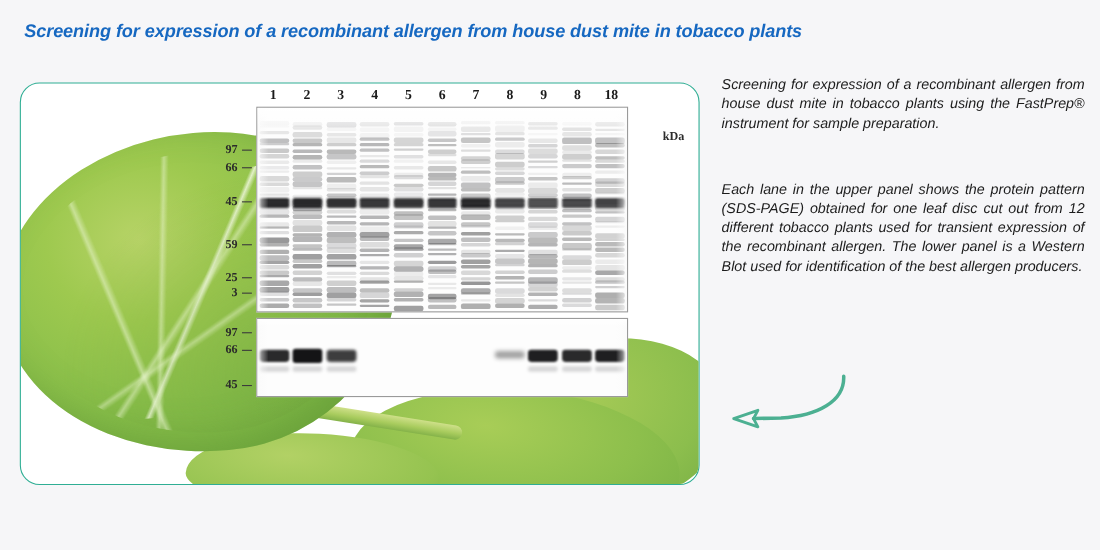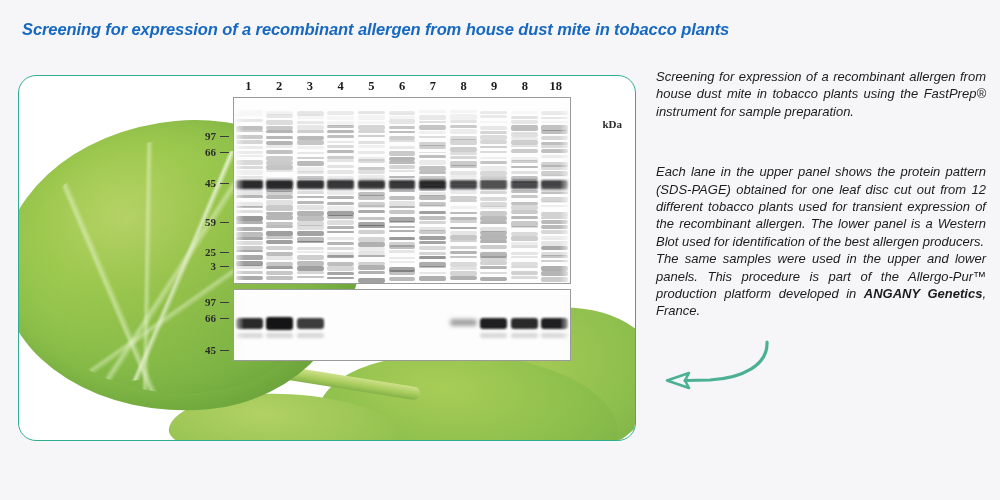--- a/index.html
+++ b/index.html
@@ -729,21 +729,20 @@
           </div>
         </div>
       <div class="gel-noise"></div>
     </div>
 
   </div>
 
   <div id="caption">
     <p class="cap-para">Screening for expression of a recombinant allergen from house dust mite in tobacco plants using the FastPrep® instrument for sample preparation.</p>
     <p class="cap-para tight">Each lane in the upper panel shows the protein pattern (SDS-PAGE) obtained for one leaf disc cut out from 12 different tobacco plants used for transient expression of the recombinant allergen. The lower panel is a Western Blot used for identification of the best allergen producers.</p>
-    <p class="cap-para"><span>The same samples were used in the upper and lower panels. This procedure is part of the Allergo-Pur™ production platform developed in </span><span class="cap-strong">ANGANY Genetics</span><span>, France.</span></p>
   </div>
 
   <svg id="arrow" width="150" height="80" viewBox="0 0 150 80">
     <path d="M 112 12 C 113 35, 88 48, 55 50 L 30 50.5" fill="none" stroke="#4cb092" stroke-width="3.2" stroke-linecap="round"></path>
     <path d="M 12 50.5 L 34 43 L 30 50.5 L 34 58 Z" fill="none" stroke="#4cb092" stroke-width="2.6" stroke-linejoin="round"></path>
   </svg>
 
 </div>
 
 </body></html>

